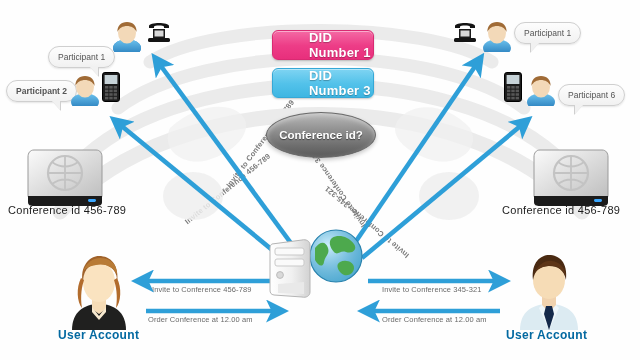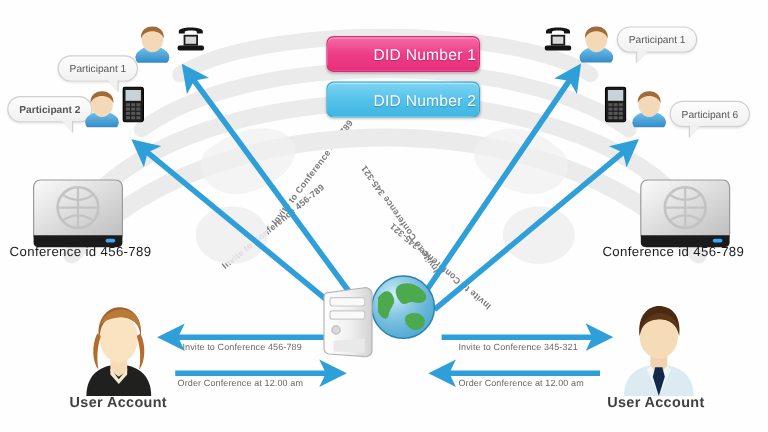--- a/index.html
+++ b/index.html
@@ -15,25 +15,25 @@
     background: #fefefe;
   }
   .layer { position: absolute; left: 0; top: 0; width: 640px; height: 360px; }
   #arcs  { z-index: 1; }
   #arrows{ z-index: 3; }
   .node  { position: absolute; z-index: 5; }
 
   
   .pill {
     position: absolute;
-    width: 128px; height: 30px;
+    width: 102px; height: 30px;
     border-radius: 6px;
     color: #ffffff;
     font-size: 13px;
-    font-weight: normal;
+    font-weight: bold;
     letter-spacing: .2px;
     display: flex; align-items: center; justify-content: center;
     text-shadow: 0 1px 1px rgba(0,0,0,.28);
     box-shadow: 0 1px 2px rgba(0,0,0,.22), inset 0 1px 0 rgba(255,255,255,.45);
     z-index: 6;
     padding-left: 36px;
   }
   #did1 {
     left: 272px; top: 30px;
     background: linear-gradient(180deg,#f46aa4 0%,#ed3d87 52%,#e82f7c 100%);
@@ -94,21 +94,21 @@
     position: absolute;
     font-size: 11px;
     color: #1c1c1c;
     letter-spacing: .3px;
     white-space: nowrap;
   }
   .acct-label {
     position: absolute;
     font-size: 12px;
     font-weight: bold;
-    color: #404040;
+    color: #0369a1;
     letter-spacing: .3px;
     white-space: nowrap;
   }
 
   
   .flow-text {
     position: absolute;
     font-size: 7.5px;
     color: #6a6a6a;
     white-space: nowrap;
@@ -159,21 +159,22 @@
       <line x1="362" y1="258" x2="524" y2="123"></line>
 
       <line x1="272" y1="281" x2="142" y2="281"></line>
       <line x1="146" y1="311" x2="278" y2="311"></line>
       <line x1="368" y1="281" x2="500" y2="281"></line>
       <line x1="500" y1="311" x2="368" y2="311"></line>
     </g>
   </svg>
 
   <div class="pill" id="did1">DID Number 1</div>
-  <div class="pill" id="did2">DID Number 2</div>
+  <div class="pill" id="did2">DID Number 3</div>
+  <div id="conf-ellipse">Conference id?</div>
 
   <div class="node" style="left:48px; top:18px;">
     <div class="bubble tail-br" style="left:0; top:4px;margin-top:24px;">Participant 1</div>
     <svg width="34" height="34" style="position:absolute; left:62px; top:0;" viewBox="0 0 34 34">
       <ellipse cx="17" cy="30" rx="14" ry="9" fill="#2f8fd0"></ellipse>
       <ellipse cx="17" cy="30" rx="14" ry="9" fill="url(#g1)"></ellipse>
       <defs>
           <linearGradient id="g1" x1="0" y1="0" x2="0" y2="1">
             <stop offset="0" stop-color="#6fc4ef"></stop>
             <stop offset="1" stop-color="#1d74b5"></stop>

